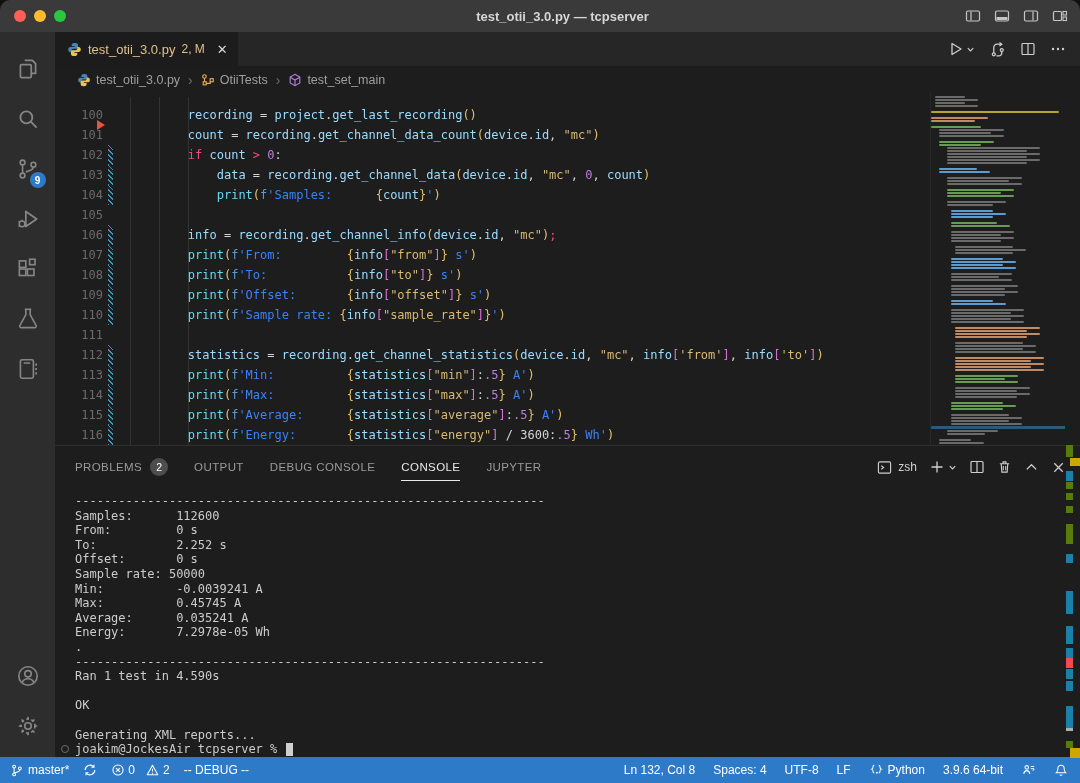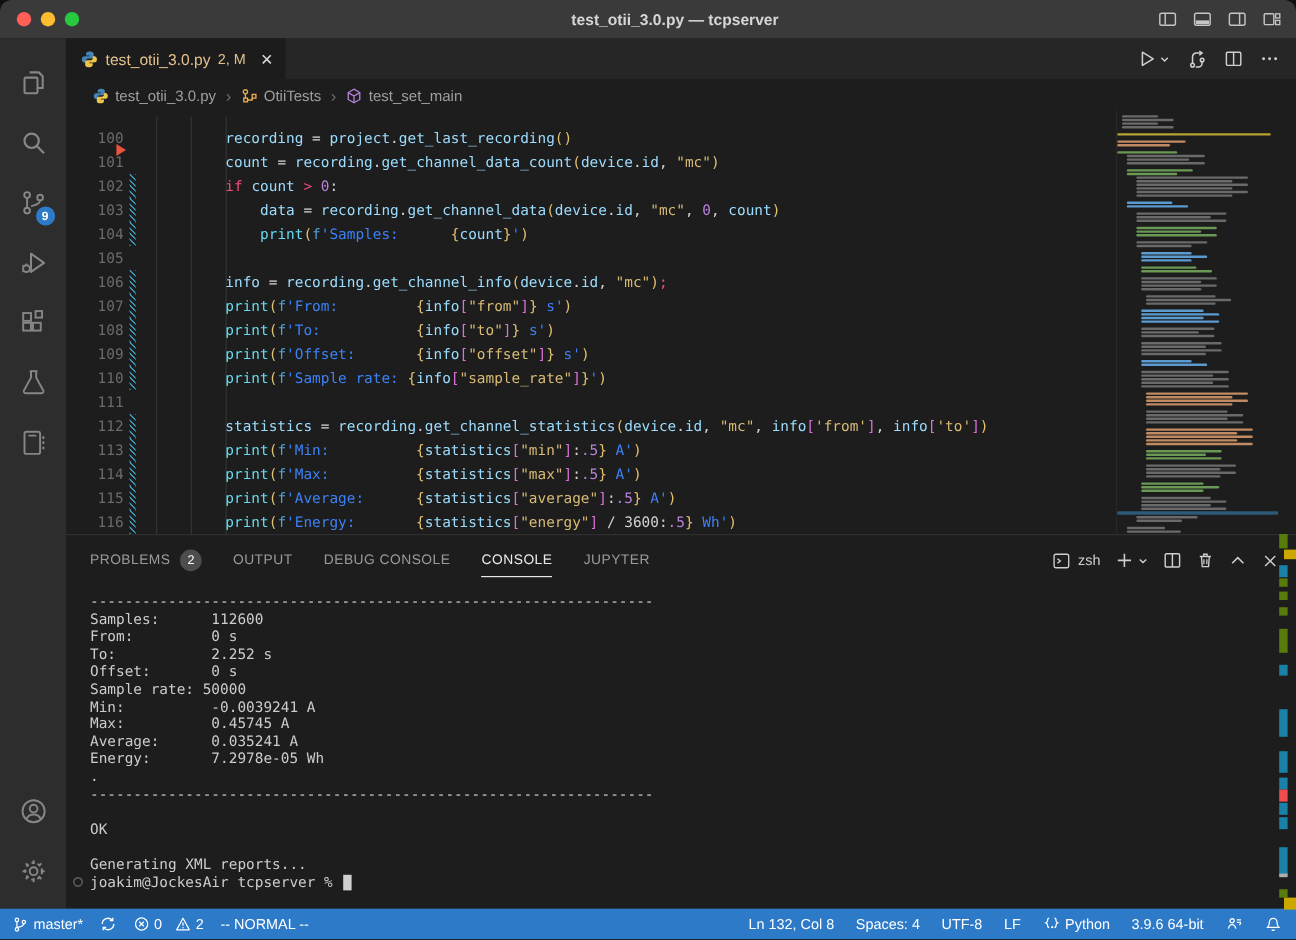--- a/index.html
+++ b/index.html
@@ -582,20 +582,21 @@
             <div class="trow">From:         0 s</div>
             <div class="trow">To:           2.252 s</div>
             <div class="trow">Offset:       0 s</div>
             <div class="trow">Sample rate: 50000</div>
             <div class="trow">Min:          -0.0039241 A</div>
             <div class="trow">Max:          0.45745 A</div>
             <div class="trow">Average:      0.035241 A</div>
             <div class="trow">Energy:       7.2978e-05 Wh</div>
             <div class="trow">.</div>
             <div class="trow">-----------------------------------------------------------------</div>
+            <div class="trow">Ran 1 test in 4.590s</div>
             <div class="trow"> </div>
             <div class="trow">OK</div>
             <div class="trow"> </div>
             <div class="trow">Generating XML reports...</div>
             <div class="trow"><span class="cmd-dot"></span><span>joakim@JockesAir tcpserver % </span><span class="cursor"></span></div>
           </div>
       </div>
     </div>
   </div>
 
@@ -627,21 +628,21 @@
         <span class="diag" style="margin-left:6px;">
           <svg width="15" height="14" viewBox="0 0 16 16">
               <path d="M8 2.5l6 11H2z" fill="none" stroke="#fff" stroke-width="1.2" stroke-linejoin="round"></path>
               <path d="M8 6.5v3.2" stroke="#fff" stroke-width="1.2"></path>
               <circle cx="8" cy="11.6" r=".7" fill="#fff"></circle>
             </svg>
           <span>2</span>
         </span>
       </span>
       <span class="sb-item">
-          <span>-- NORMAL --</span>
+          <span>-- DEBUG --</span>
         </span>
     </div>
     <div class="sb-group" style="gap:18px;">
       <span class="sb-item">Ln 132, Col 8</span>
       <span class="sb-item">Spaces: 4</span>
       <span class="sb-item">UTF-8</span>
       <span class="sb-item">LF</span>
       <span class="sb-item">
         <svg width="15" height="14" viewBox="0 0 16 16">
             <path d="M5.5 2.5c-1.5 0-1.5 1-1.5 2s0 2-1.5 2.5c1.5.5 1.5 1.5 1.5 2.5s0 2 1.5 2" fill="none" stroke="#fff" stroke-width="1.2"></path>

